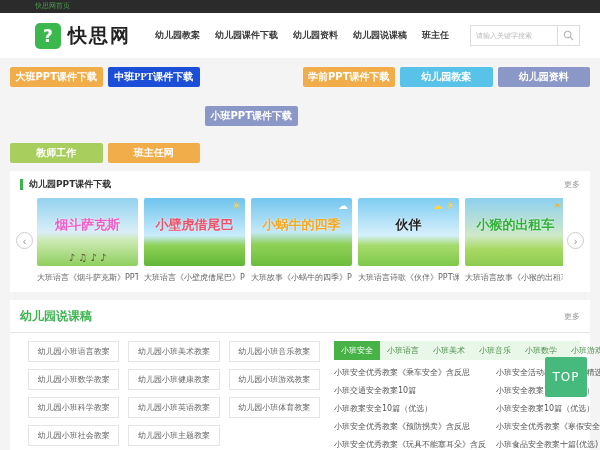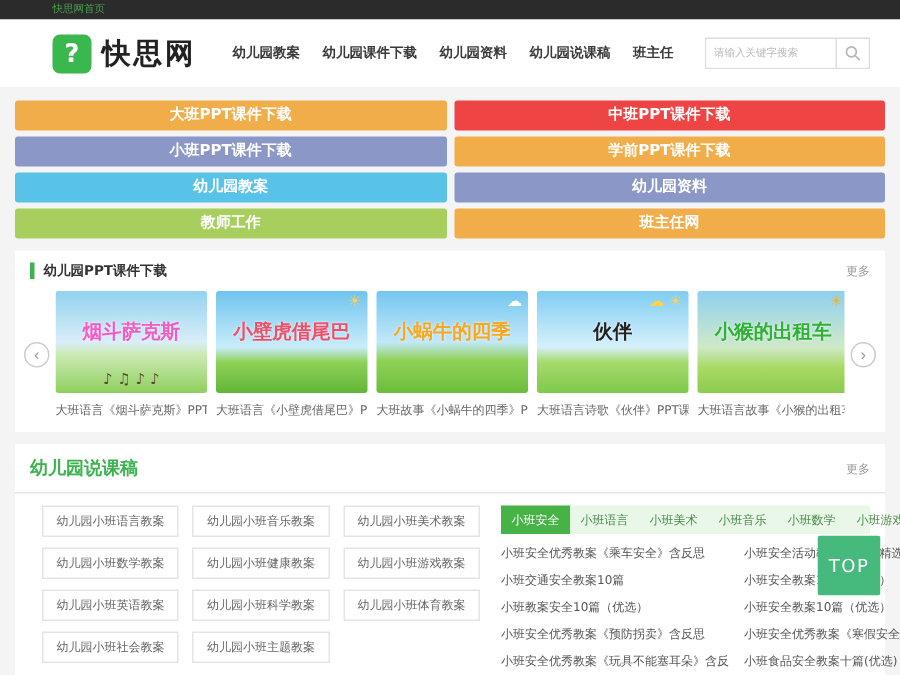--- a/index.html
+++ b/index.html
@@ -19,21 +19,21 @@
   .logo-text { font-size:19px; font-weight:bold; color:#222; letter-spacing:2px; margin-left:7px; }
   .nav { display:flex; gap:15px; margin-left:24px; }
   .nav-link { font-size:9px; font-weight:bold; color:#3a3a3a; white-space:nowrap; }
   .search { margin-left:auto; width:110px; height:21px; border:1px solid #ddd; display:flex; background:#fff; }
   .search-input { flex:1; border:0; outline:0; font-size:7px; padding:0 5px; color:#555; min-width:0; }
   .search-input::placeholder { color:#bbb; }
   .search-btn { width:22px; border:0; border-left:1px solid #ddd; background:#fff; display:flex;
     align-items:center; justify-content:center; cursor:pointer; }
 
   
-  .quick-links { margin:9px 10px 0; display:grid; grid-template-columns:repeat(2,1fr); gap:4px 5px; }
+  .quick-links { margin:9px 10px 0; display:grid; grid-template-columns:repeat(6,1fr); gap:17px 5px; }
   .ql-btn { height:20px; line-height:20px; text-align:center; color:#fff; font-size:10px;
     font-weight:bold; border-radius:2px; white-space:nowrap; overflow:hidden; }
 
   
   .card { background:#fff; margin:8px 10px 0; }
 
   
   .ppt-card { padding:7px 6px 9px; }
   .ppt-head { display:flex; align-items:center; padding:0 4px; }
   .green-bar { width:3px; height:11px; background:#3cb34f; margin-right:6px; }
@@ -103,22 +103,22 @@
           <circle cx="5" cy="5" r="3.6" fill="none" stroke="#b5b5b5" stroke-width="1.2"></circle>
           <line x1="7.8" y1="7.8" x2="11" y2="11" stroke="#b5b5b5" stroke-width="1.2"></line>
         </svg>
       </button>
     </div>
   </div>
 
   <div class="quick-links">
 
   <a class="ql-btn" style="background: rgb(240, 173, 74);">大班PPT课件下载</a>
-      <a class="ql-btn" style="background: #ef4444;">中班PPT课件下载</a>
-      <a class="ql-btn" style="background: rgb(139, 151, 198);">小班PPT课件下载</a>
+      <a class="ql-btn" style="background: #1d4ed8; font-family: Liberation Serif, serif;">中班PPT课件下载</a>
+      <a class="ql-btn" style="background: rgb(139, 151, 198); margin-top: 39px;">小班PPT课件下载</a>
       <a class="ql-btn" style="background: rgb(240, 173, 74);">学前PPT课件下载</a>
       <a class="ql-btn" style="background: rgb(89, 194, 232);">幼儿园教案</a>
       <a class="ql-btn" style="background: rgb(139, 151, 198);">幼儿园资料</a>
       <a class="ql-btn" style="background: rgb(168, 207, 94);">教师工作</a>
       <a class="ql-btn" style="background: rgb(240, 173, 74);">班主任网</a>
     </div>
 
   <section class="card ppt-card">
     <div class="ppt-head">
       <span class="green-bar"></span>
@@ -181,27 +181,27 @@
   <section class="card lesson-card">
     <div class="lesson-head">
       <span class="lesson-title">幼儿园说课稿</span>
       <a class="more">更多</a>
     </div>
     <div class="divider"></div>
     <div class="lesson-body">
       <div class="box-grid">
 
           <a class="box">幼儿园小班语言教案</a>
+          <a class="box">幼儿园小班美术教案</a>
           <a class="box">幼儿园小班音乐教案</a>
-          <a class="box">幼儿园小班美术教案</a>
           <a class="box">幼儿园小班数学教案</a>
           <a class="box">幼儿园小班健康教案</a>
           <a class="box">幼儿园小班游戏教案</a>
+          <a class="box">幼儿园小班科学教案</a>
           <a class="box">幼儿园小班英语教案</a>
-          <a class="box">幼儿园小班科学教案</a>
           <a class="box">幼儿园小班体育教案</a>
           <a class="box">幼儿园小班社会教案</a>
           <a class="box">幼儿园小班主题教案</a>
         </div>
       <div class="right-col">
         <div class="tabs">
 
         <a class="tab active">小班安全</a>
             <a class="tab">小班语言</a>
             <a class="tab">小班美术</a>

